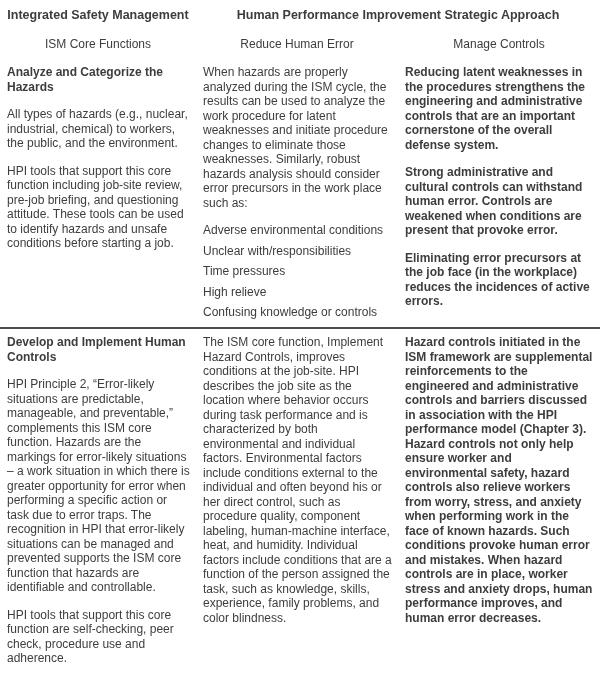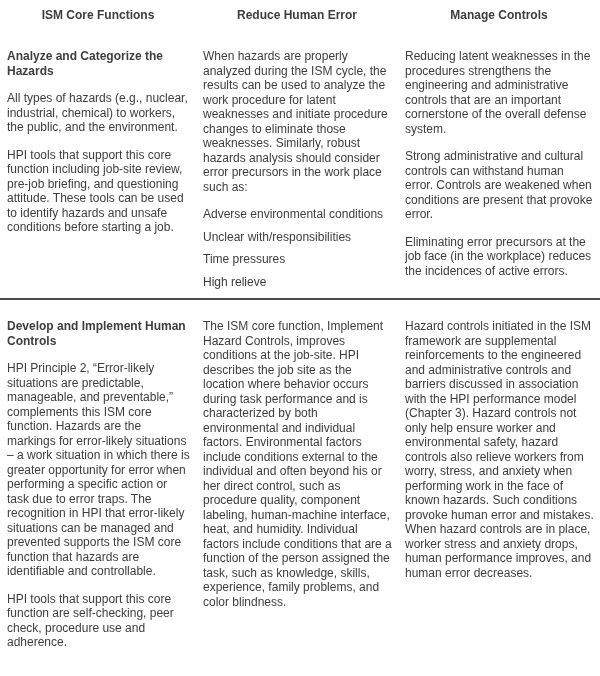--- a/index.html
+++ b/index.html
@@ -22,65 +22,69 @@
   }
   table.ism-table th,
   table.ism-table td {
     box-sizing: border-box;
     border: 0;
     color: #3d3d3d;
   }
   
   .hrow1 th { border-top: 2px solid #4c4c4c; }
   .col-first { border-left: 2px solid #4c4c4c; }
-  .col-last  { border-right: 2px solid #4c4c4c; }
+  .col-last  { border-right: 2px solid #4c4c4c; font-weight: bold; }
   .col-mid, .col-last { border-left: 1px solid #4c4c4c; }
 
   .hrow1 th {
     border-bottom: 1px solid #4c4c4c;
     height: 29px;
     font-size: 12.5px;
     font-weight: bold;
     text-align: center;
     vertical-align: middle;
     padding: 0 4px;
   }
   .hrow2 th {
     border-bottom: 2px solid #4c4c4c;
     height: 30px;
     font-size: 12px;
-    font-weight: bold;
+    font-weight: normal;
     text-align: center;
     vertical-align: middle;
     padding: 0 4px;
   }
   tr.body-row1 td { border-bottom: 2px solid #4c4c4c; }
   td.body-cell {
     vertical-align: top;
     padding: 6px 6px 5px 7px;
     font-size: 12px;
     line-height: 14.5px;
   }
   tr.body-row1 td .cell-clip { height: 257px; overflow: hidden; }
-  td.body-cell p { margin: 13px 0 13px 0; }
+  td.body-cell p { margin: 0 0 13px 0; }
   td.body-cell p.cell-heading { font-weight: bold; }
-  td.body-cell p.list-item { margin: 8px 0 6px 0; }
+  td.body-cell p.list-item { margin: 0 0 6px 0; }
   td.body-cell p:last-child { margin-bottom: 0; }
 </style>
 </head>
 <body>
 
 <div class="page">
   <table class="ism-table">
     <colgroup>
       <col style="width:196px">
       <col style="width:202px">
       <col style="width:202px">
     </colgroup>
     <thead>
+      <tr class="hrow1">
+        <th class="col-first">Integrated Safety Management</th>
+        <th class="col-mid col-last" colspan="2">Human Performance Improvement Strategic Approach</th>
+      </tr>
       <tr class="hrow2">
         <th class="col-first">ISM Core Functions</th>
         <th class="col-mid">Reduce Human Error</th>
         <th class="col-last">Manage Controls</th>
       </tr>
     </thead>
     <tbody>
       <tr class="body-row1">
         <td class="body-cell col-first">
           <div class="cell-clip">

